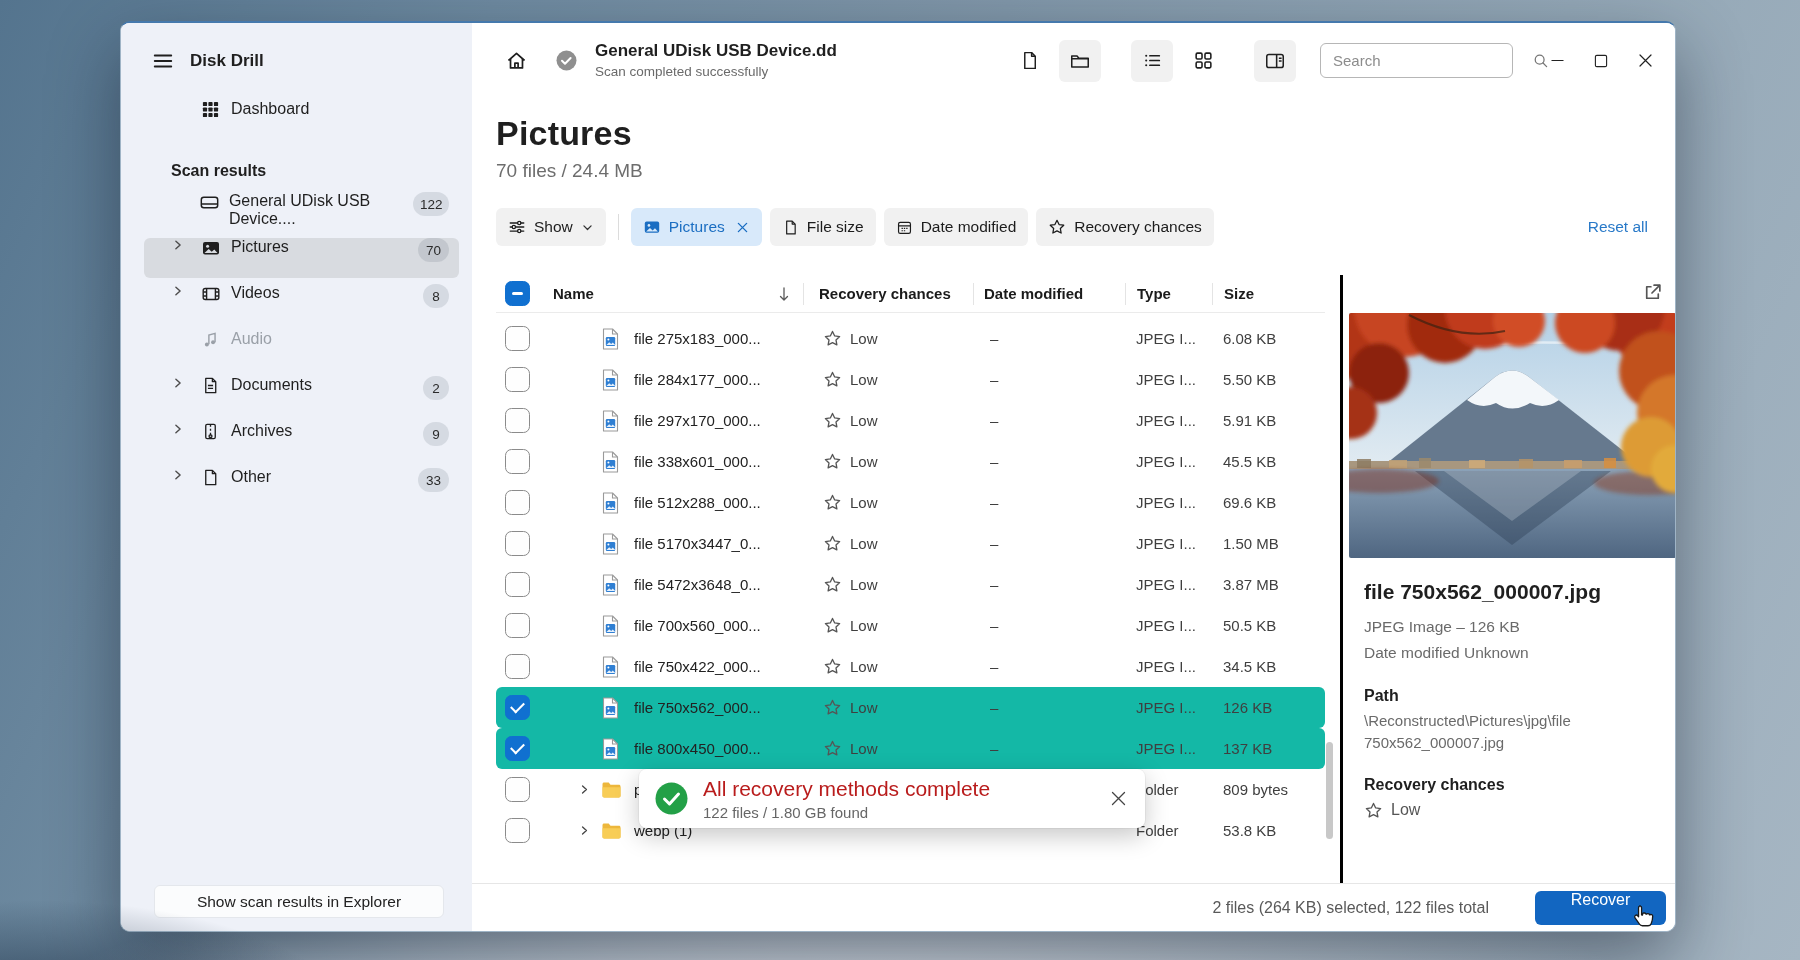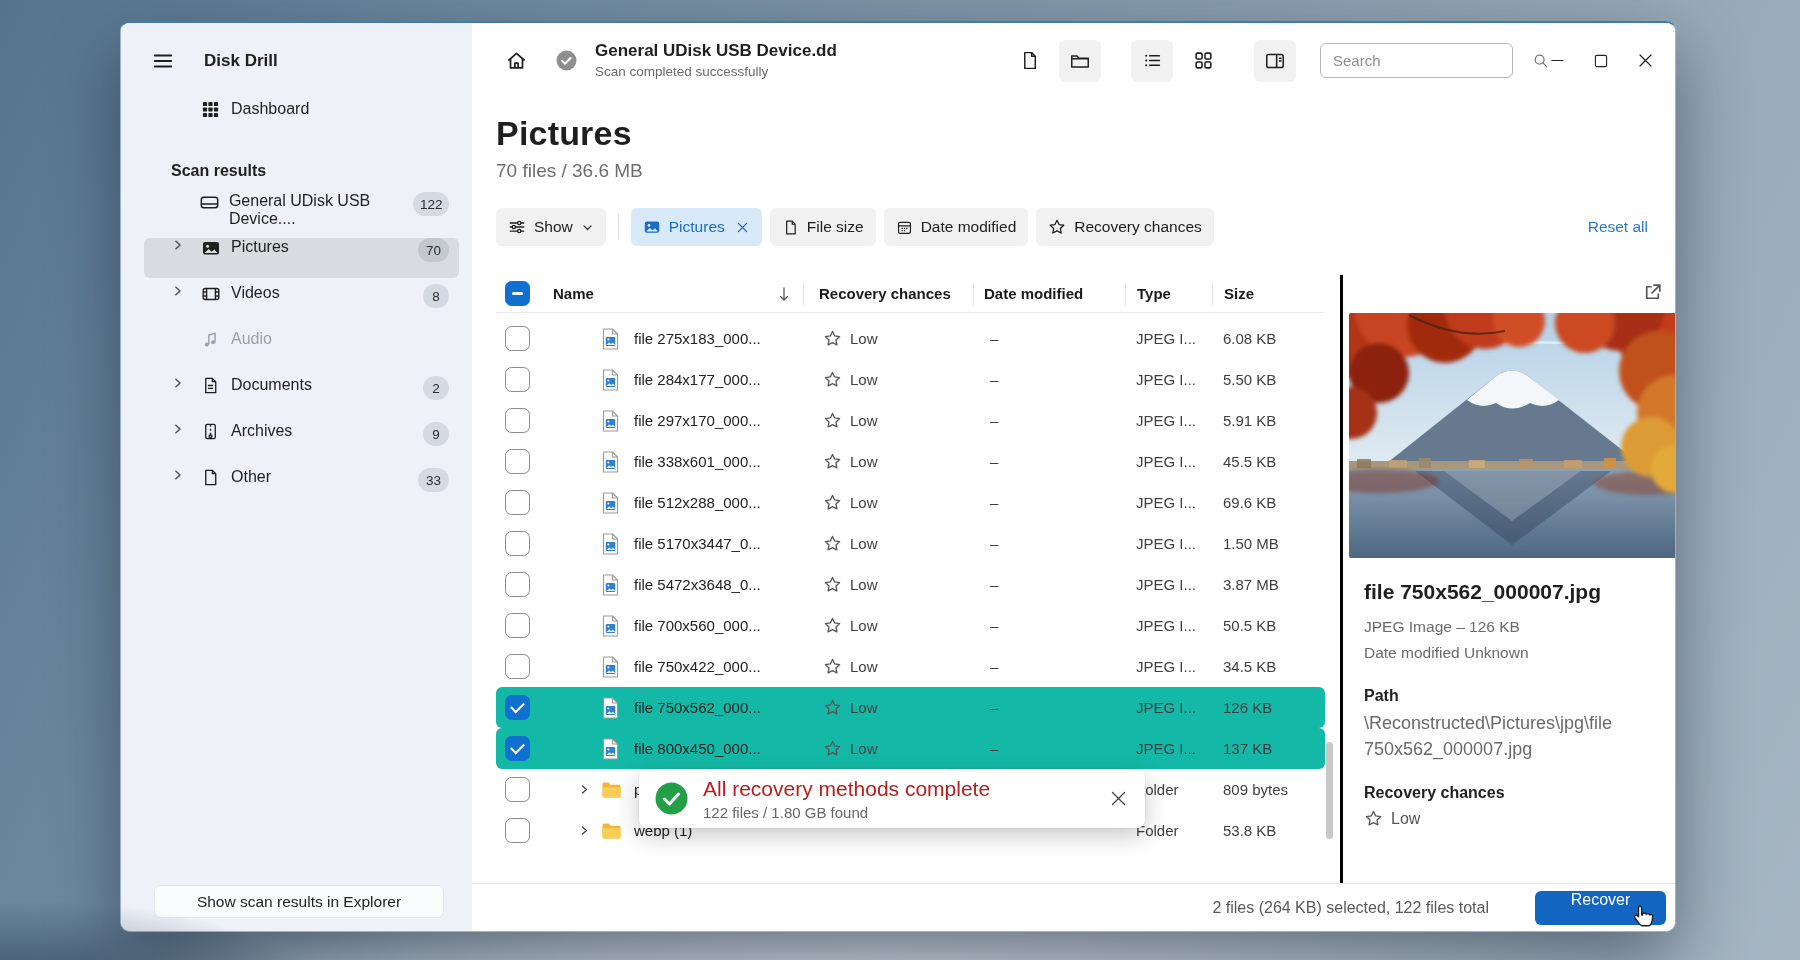--- a/index.html
+++ b/index.html
@@ -16,21 +16,21 @@
   background:radial-gradient(closest-side,#16293f 0%,#2c4archive 0%,rgba(22,41,63,0) 72%);
   background:radial-gradient(closest-side,#16293f 0%,rgba(22,41,63,0) 72%)}
 
 
 .window{position:absolute;left:120px;top:21px;width:1556px;height:911px;background:#fff;border-radius:10px;
   border:1px solid #9fb4c6;border-top:2px solid #4579ad;box-shadow:0 28px 70px rgba(10,20,35,.45);
   display:flex;overflow:hidden}
 
 
 .sidebar{width:351px;background:#eef1f8;display:flex;flex-direction:column;flex:none}
-.sb-top{display:flex;align-items:center;gap:28px;margin:25px 0 0 29px}
+.sb-top{display:flex;align-items:center;gap:14px;margin:25px 0 0 29px}
 .sb-title{font-size:17px;font-weight:bold}
 .icon-btn{display:flex;align-items:center;justify-content:center;border-radius:6px;cursor:pointer}
 .sb-item{display:flex;align-items:flex-start;height:40px;margin:0 13px 6px 23px;border-radius:6px;padding:0 10px 0 27px;font-size:16px}
 .sb-item .chev{width:16px;margin-right:14px;color:#4c4c4c}
 .sb-item .sb-ico{width:21px;margin-right:9px;color:#1f1f1f}
 .sb-item.selected{background:#d8dbe0}
 .sb-item.disabled,.sb-item.disabled .sb-ico{color:#9aa0a8}
 .badge{margin-left:auto;background:rgba(90,100,115,.16);border-radius:12px;min-width:26px;height:24px;padding:0 8px;
   display:flex;align-items:center;justify-content:center;font-size:13.5px;color:#2a2a2a}
 .sb-section{margin:22px 0 12px 50px;font-size:16px;font-weight:bold}
@@ -109,21 +109,21 @@
 .toast-close{margin-left:auto;color:#444;cursor:pointer}
 
 
 .panel{width:335px;flex:none;border-left:3px solid #000000;padding:2px 0 0 0;position:relative}
 .pv-open{position:absolute;top:2px;right:8px;width:30px;height:30px;color:#555;cursor:pointer;display:flex;align-items:center;justify-content:center}
 .pv-img{margin:36px 2px 0 6px;width:327px;height:245px;border-radius:2px;overflow:hidden}
 .pv-body{padding:22px 16px 0 21px}
 .pv-name{font-size:21px;font-weight:bold}
 .pv-meta{margin-top:10px;font-size:15.5px;color:#6a6a6a;line-height:1.65}
 .pv-label{margin-top:22px;font-size:16px;font-weight:bold}
-.pv-path{margin-top:5px;font-size:18px;color:#6a6a6a;line-height:1.45;width:292px;word-wrap:break-word}
+.pv-path{margin-top:5px;font-size:15px;color:#6a6a6a;line-height:1.45;width:292px;word-wrap:break-word}
 .pv-rec{display:flex;align-items:center;gap:8px;margin-top:7px;font-size:16px;color:#555}
 
 
 .footerbar{height:48px;flex:none;border-top:1px solid #e6e6e6;display:flex;align-items:center;justify-content:flex-end;padding-right:9px}
 .status{font-size:16px;color:#595959;margin-right:46px}
 .recover-btn{position:relative;width:131px;height:34px;border-radius:6px;background:#1266c1;color:#fff;font-size:16px;
   display:flex;align-items:flex-start;justify-content:center;cursor:pointer}
 .cursor{position:absolute;left:97px;top:13px;pointer-events:none}
 </style>
 </head>
@@ -358,21 +358,21 @@
         <span class="icon-btn win-btn">
           <svg width="15" height="15" viewBox="0 0 15 15" stroke="#222" stroke-width="1.2" stroke-linecap="round">
                 <path d="M2 2l11 11M13 2L2 13"></path>
               </svg>
         </span>
       </span>
     </div>
 
     <div class="page-head">
       <div class="page-title">Pictures</div>
-      <div class="page-sub">70 files / 36.6 MB</div>
+      <div class="page-sub">70 files / 24.4 MB</div>
     </div>
 
     <div class="filterbar">
       <span class="fbtn">
         <span>
               <svg width="18" height="18" viewBox="0 0 20 20" fill="none" stroke="#1c1c1c" stroke-width="1.5" stroke-linecap="round">
                 <path d="M2.5 5.5h15M2.5 10h15M2.5 14.5h15"></path>
                 <circle cx="12.5" cy="5.5" r="1.8" fill="#fff"></circle>
                 <circle cx="6.5" cy="10" r="1.8" fill="#fff"></circle>
                 <circle cx="12.5" cy="14.5" r="1.8" fill="#fff"></circle>

